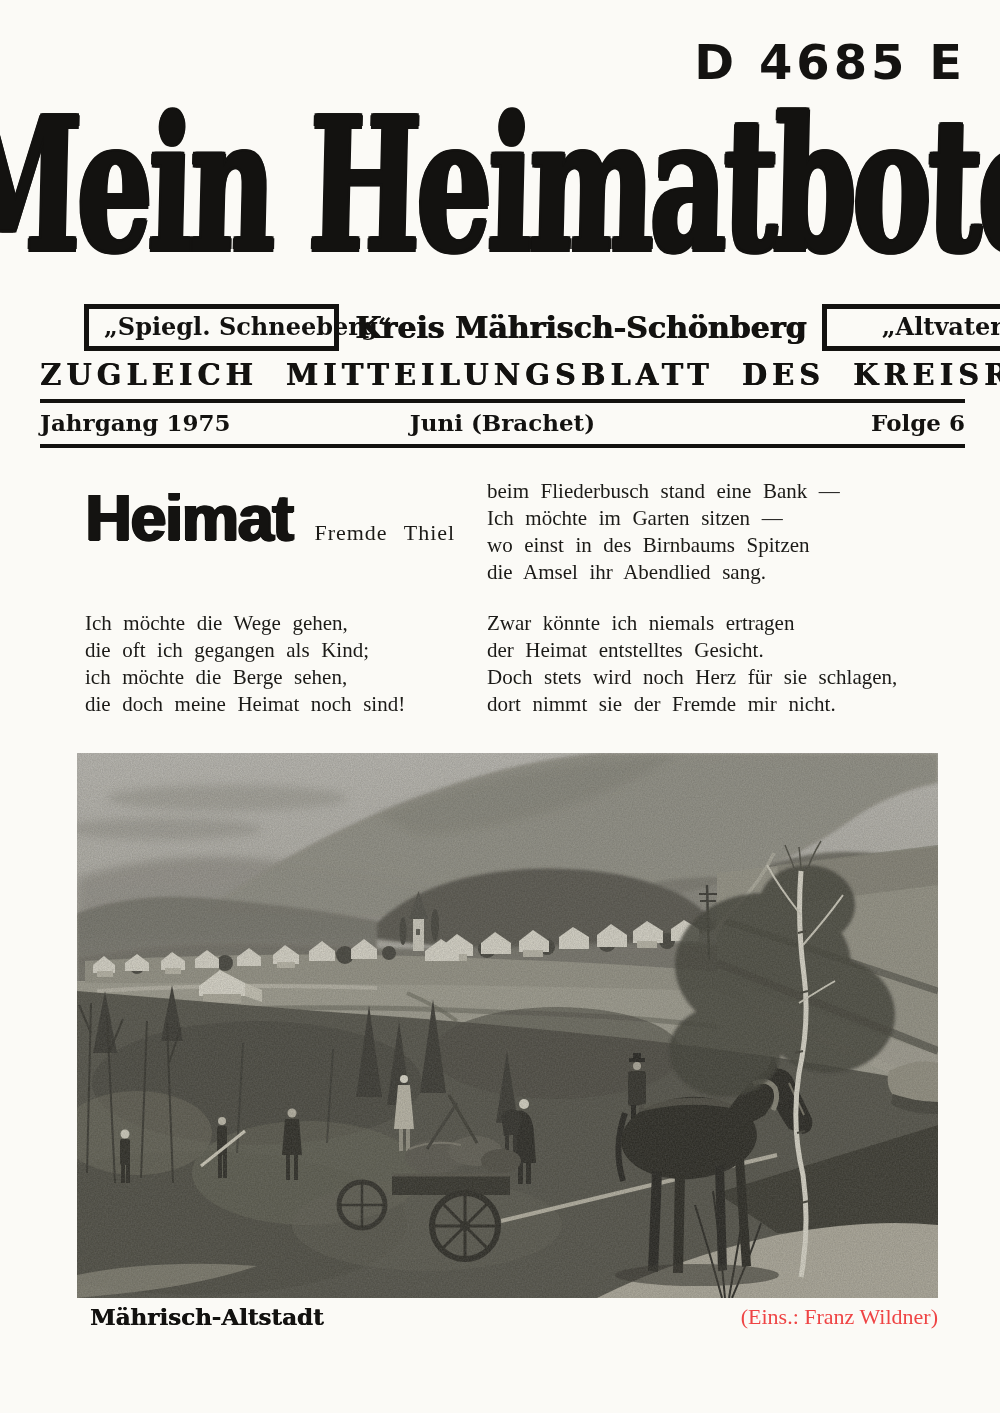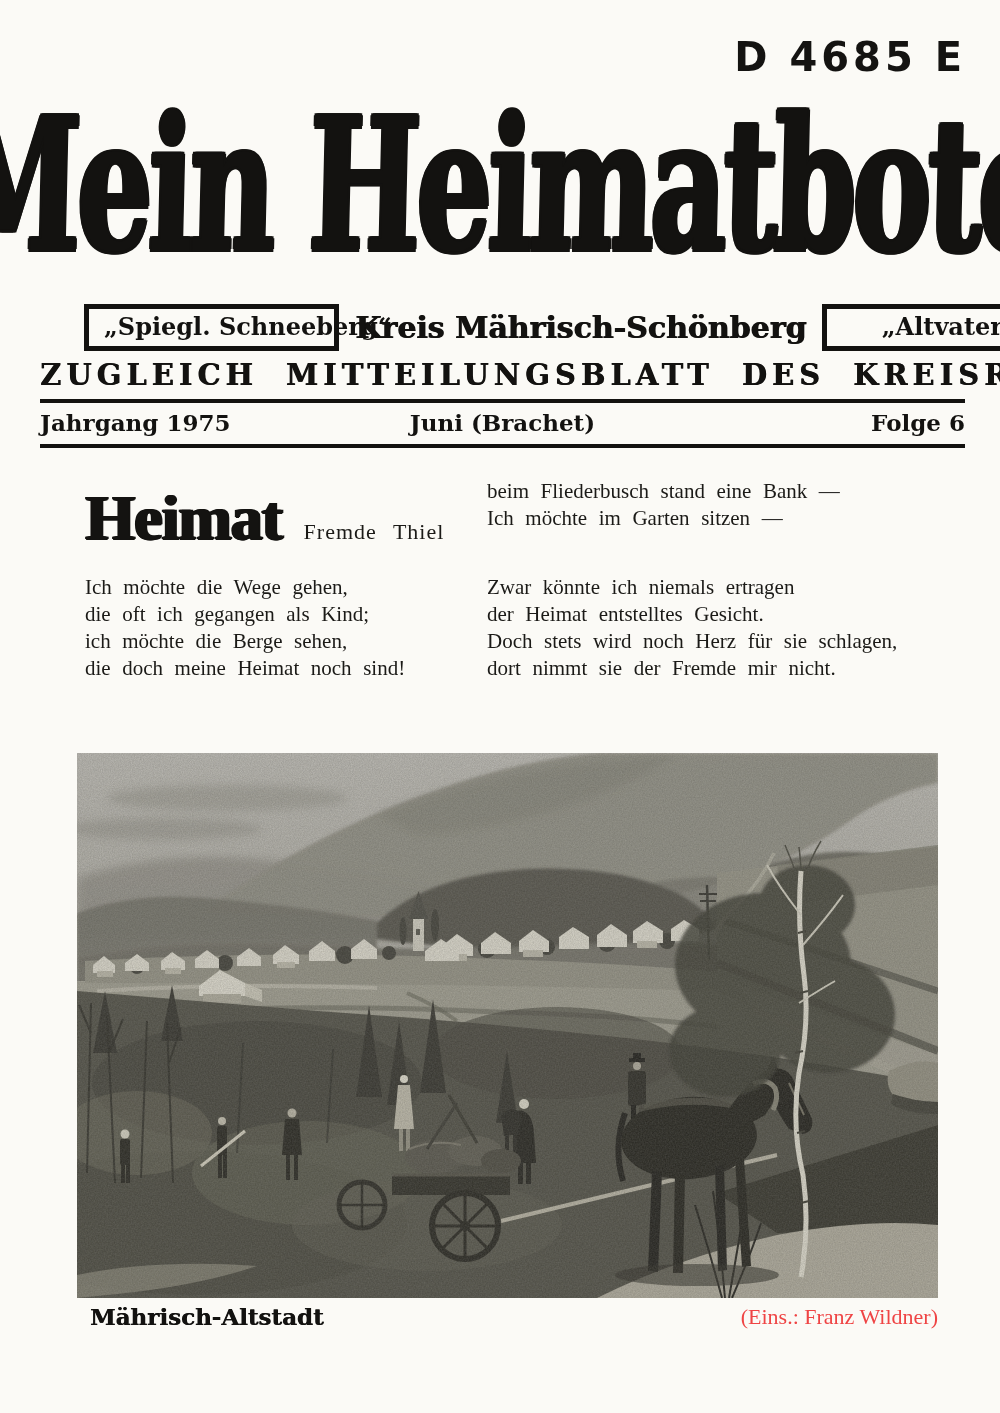--- a/index.html
+++ b/index.html
@@ -9,21 +9,21 @@
     margin:0 auto;
     background:#fbfaf6;
     color:#161513;
     font-family:"Liberation Serif", serif;
     overflow:hidden;
   }
   
   .postal{
     position:absolute;top:34px;right:34px;
     font-family:"DejaVu Sans", sans-serif;
-    font-weight:bold;font-size:40px;letter-spacing:4px;
+    font-weight:bold;font-size:48px;letter-spacing:4px;
     color:#141311;white-space:nowrap;text-align:center;
   }
   
   .masthead{
     position:absolute;top:74px;left:0;width:100%;height:222px;
     display:flex;align-items:center;justify-content:center;
     pointer-events:none;
   }
   .masthead-text{
     font-family:"DejaVu Serif", serif;
@@ -80,21 +80,21 @@
   .poem{
     position:absolute;top:478px;left:85px;width:880px;
     display:grid;grid-template-columns:402px 1fr;
     row-gap:24px;
     font-size:21px;line-height:27px;
     word-spacing:0.30em;color:#1b1a17;
   }
   .poem-line{white-space:nowrap;}
   .title-cell{display:flex;align-items:baseline;gap:22px;padding-top:8px;}
   .poem-title{
-    font-family:Liberation Serif, serif;
+    font-family:Liberation Sans, sans-serif;
     font-weight:bold;font-size:64px;line-height:64px;letter-spacing:-1px;
     color:#141311;
     text-shadow:2px 0 0 #141311,0 1px 0 #141311,1px 1px 0 #141311,-1px 0 0 #141311;
   }
   .poem-author{font-size:22px;letter-spacing:1px;word-spacing:10px;color:#1b1a17;}
   
   .photo-figure{
     position:absolute;top:753px;left:77px;width:861px;height:545px;
     background:#9d9b93;overflow:hidden;
   }
@@ -139,20 +139,22 @@
   <div class="poem">
 
     <div class="title-cell">
       <span class="poem-title">Heimat</span>
       <span class="poem-author">Fremde Thiel</span>
     </div>
 
     <div class="stanza">
       <div class="poem-line">beim Fliederbusch stand eine Bank —</div>
       <div class="poem-line">Ich möchte im Garten sitzen —</div>
+      <div class="poem-line">wo einst in des Birnbaums Spitzen</div>
+      <div class="poem-line">die Amsel ihr Abendlied sang.</div>
     </div>
 
     <div class="stanza">
       <div class="poem-line">Ich möchte die Wege gehen,</div>
       <div class="poem-line">die oft ich gegangen als Kind;</div>
       <div class="poem-line">ich möchte die Berge sehen,</div>
       <div class="poem-line">die doch meine Heimat noch sind!</div>
     </div>
 
     <div class="stanza">

